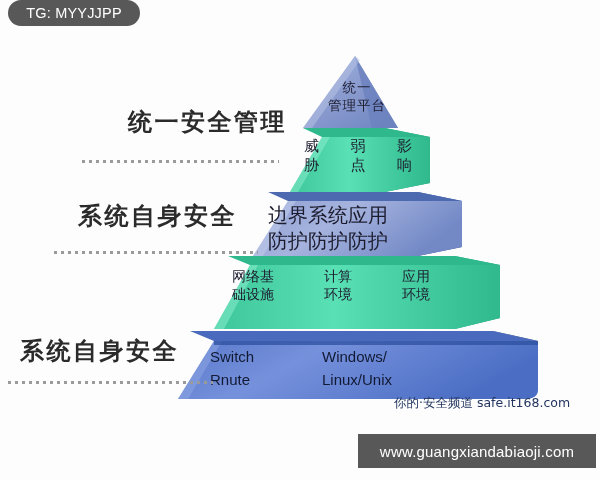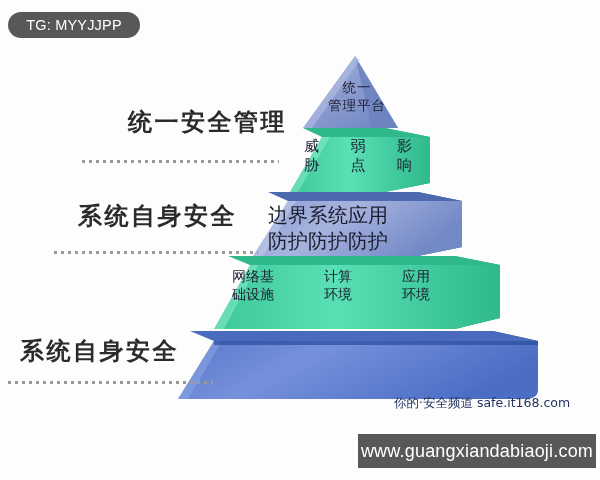--- a/index.html
+++ b/index.html
@@ -30,33 +30,33 @@
     color: #ffffff;
     font-size: 15px;
     letter-spacing: 0.2px;
     display: flex;
     align-items: center;
     justify-content: center;
     box-sizing: border-box;
   }
   #tg-badge {
     left: 8px;
-    top: 12px;
+    top: 0;
     width: 132px;
     height: 26px;
     font-size: 14.5px;
     padding-bottom: 1px;
     border-radius: 13px;
   }
   #site-badge {
     left: 358px;
     top: 434px;
     width: 238px;
     height: 34px;
-    font-size: 18px;
+    font-size: 15px;
   }
 
   
   .side-label {
     position: absolute;
     color: #2b2b2b;
     font-size: 24px;
     font-weight: 700;
     letter-spacing: 2.5px;
     white-space: nowrap;
@@ -290,20 +290,30 @@
     <span class="cell">
       <span>计算</span>
       <span>环境</span>
     </span>
     <span class="cell">
       <span>应用</span>
       <span>环境</span>
     </span>
   </div>
 
+  <div class="tier-text" id="txt-t5">
+    <span class="cell c1">
+      <span>Switch</span>
+      <span>Rnute</span>
+    </span>
+    <span class="cell c2">
+      <span>Windows/</span>
+      <span>Linux/Unix</span>
+    </span>
+  </div>
 
   <div class="side-label" id="label-1">统一安全管理</div>
   <div class="dotline" id="dot-1"></div>
 
   <div class="side-label" id="label-2">系统自身安全</div>
   <div class="dotline" id="dot-2"></div>
 
   <div class="side-label" id="label-3">系统自身安全</div>
   <div class="dotline" id="dot-3"></div>
 

